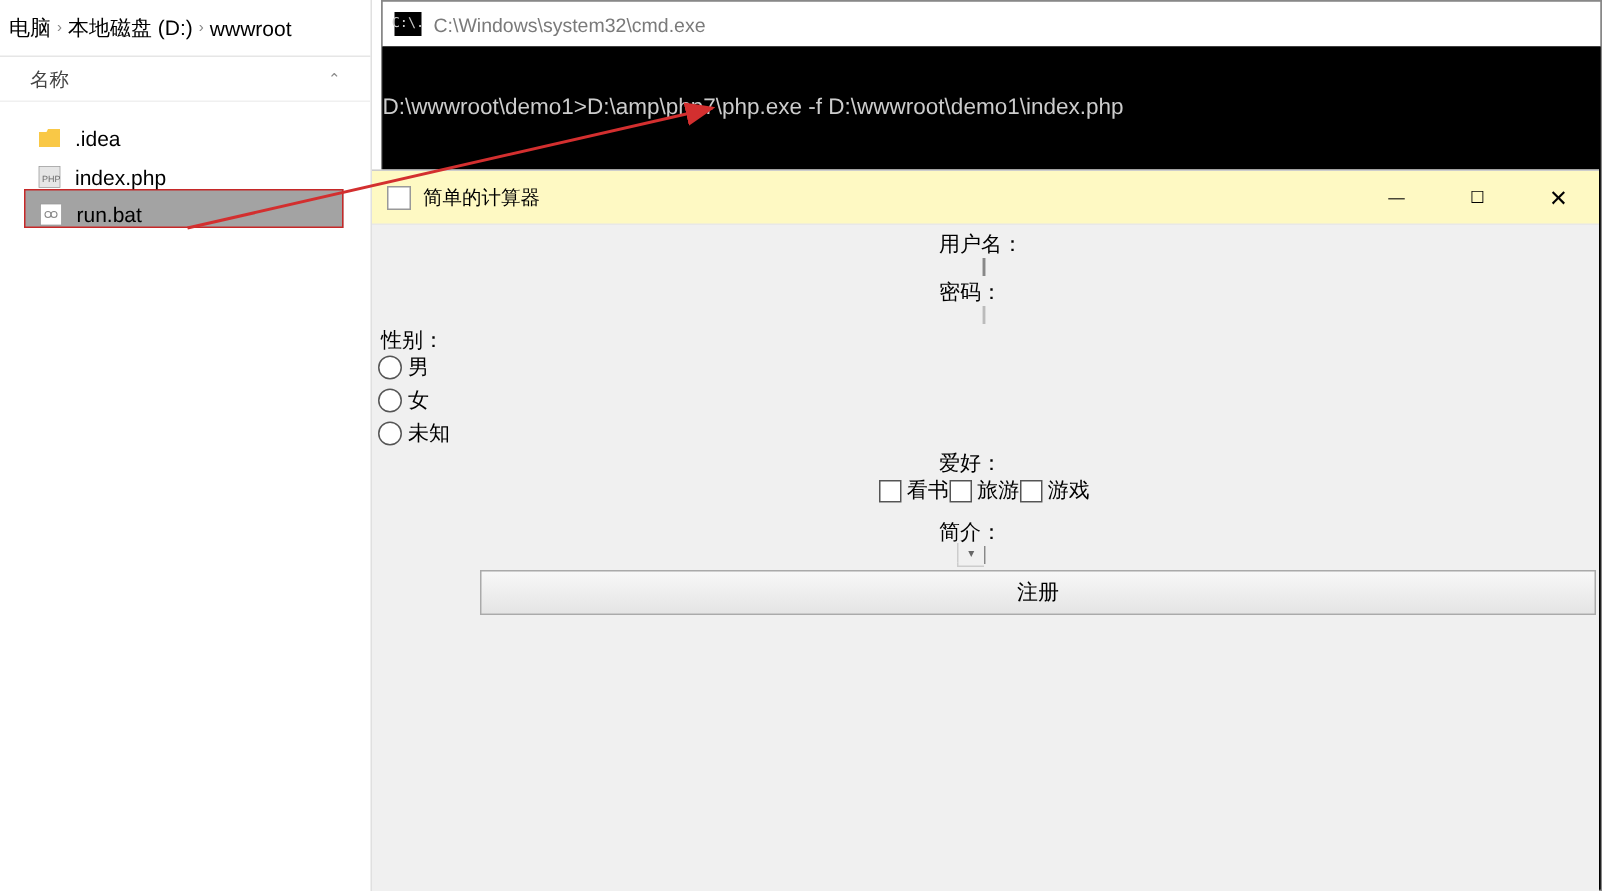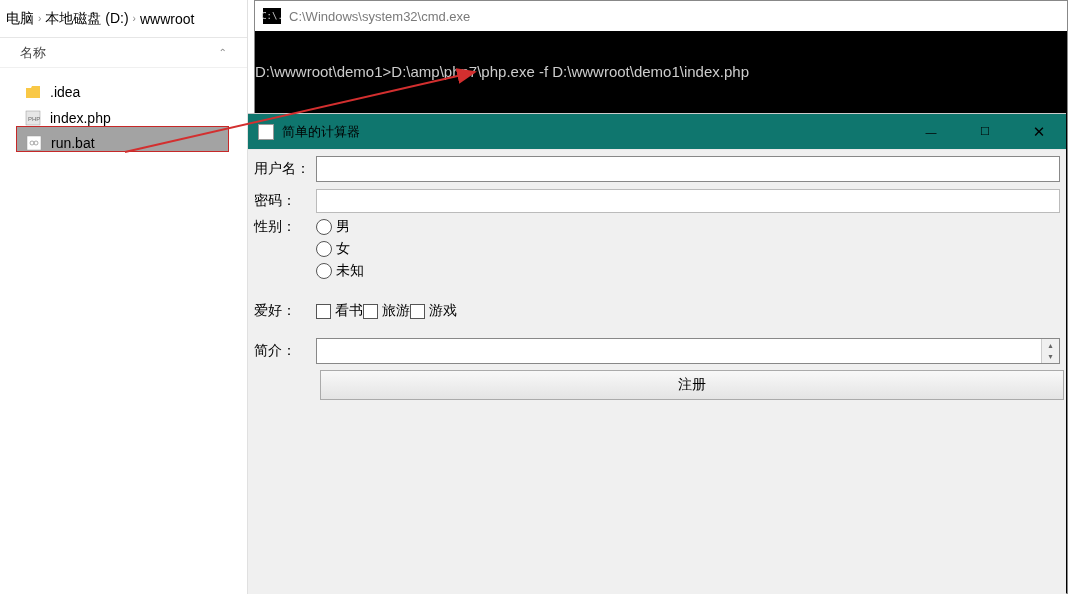--- a/index.html
+++ b/index.html
@@ -92,21 +92,21 @@
     
     .form-window {
       position: absolute;
       left: 248px; top: 113px;
       width: 818px; height: 481px;
       background: #f0f0f0;
       border-top: 1px solid #ccc;
     }
     .form-titlebar {
       height: 36px;
-      background: #0f766e;
+      background: #fef9c3;
       display: flex;
       align-items: center;
       padding-left: 10px;
       font-size: 13px;
       border-bottom: 1px solid #e8e8e8;
     }
     .form-title-icon {
       width: 16px; height: 16px;
       background: #fff;
       border: 1px solid #999;
@@ -122,20 +122,21 @@
       width: 54px; height: 100%;
       display: flex; align-items: center; justify-content: center;
       font-size: 11px;
     }
     .win-btn.close { font-size: 15px; }
     .form-body { padding: 4px 6px 8px 4px; font-size: 14px; }
     .form-row {
       display: flex; align-items: center;
       min-height: 30px;
       margin-bottom: 2px;
+      flex-direction: column;
     }
     .form-label {
       width: 64px;
       text-align: left;
       padding-left: 2px;
     }
     .form-input-text {
       flex: 1;
       height: 26px;
       border: 1px solid #888;

